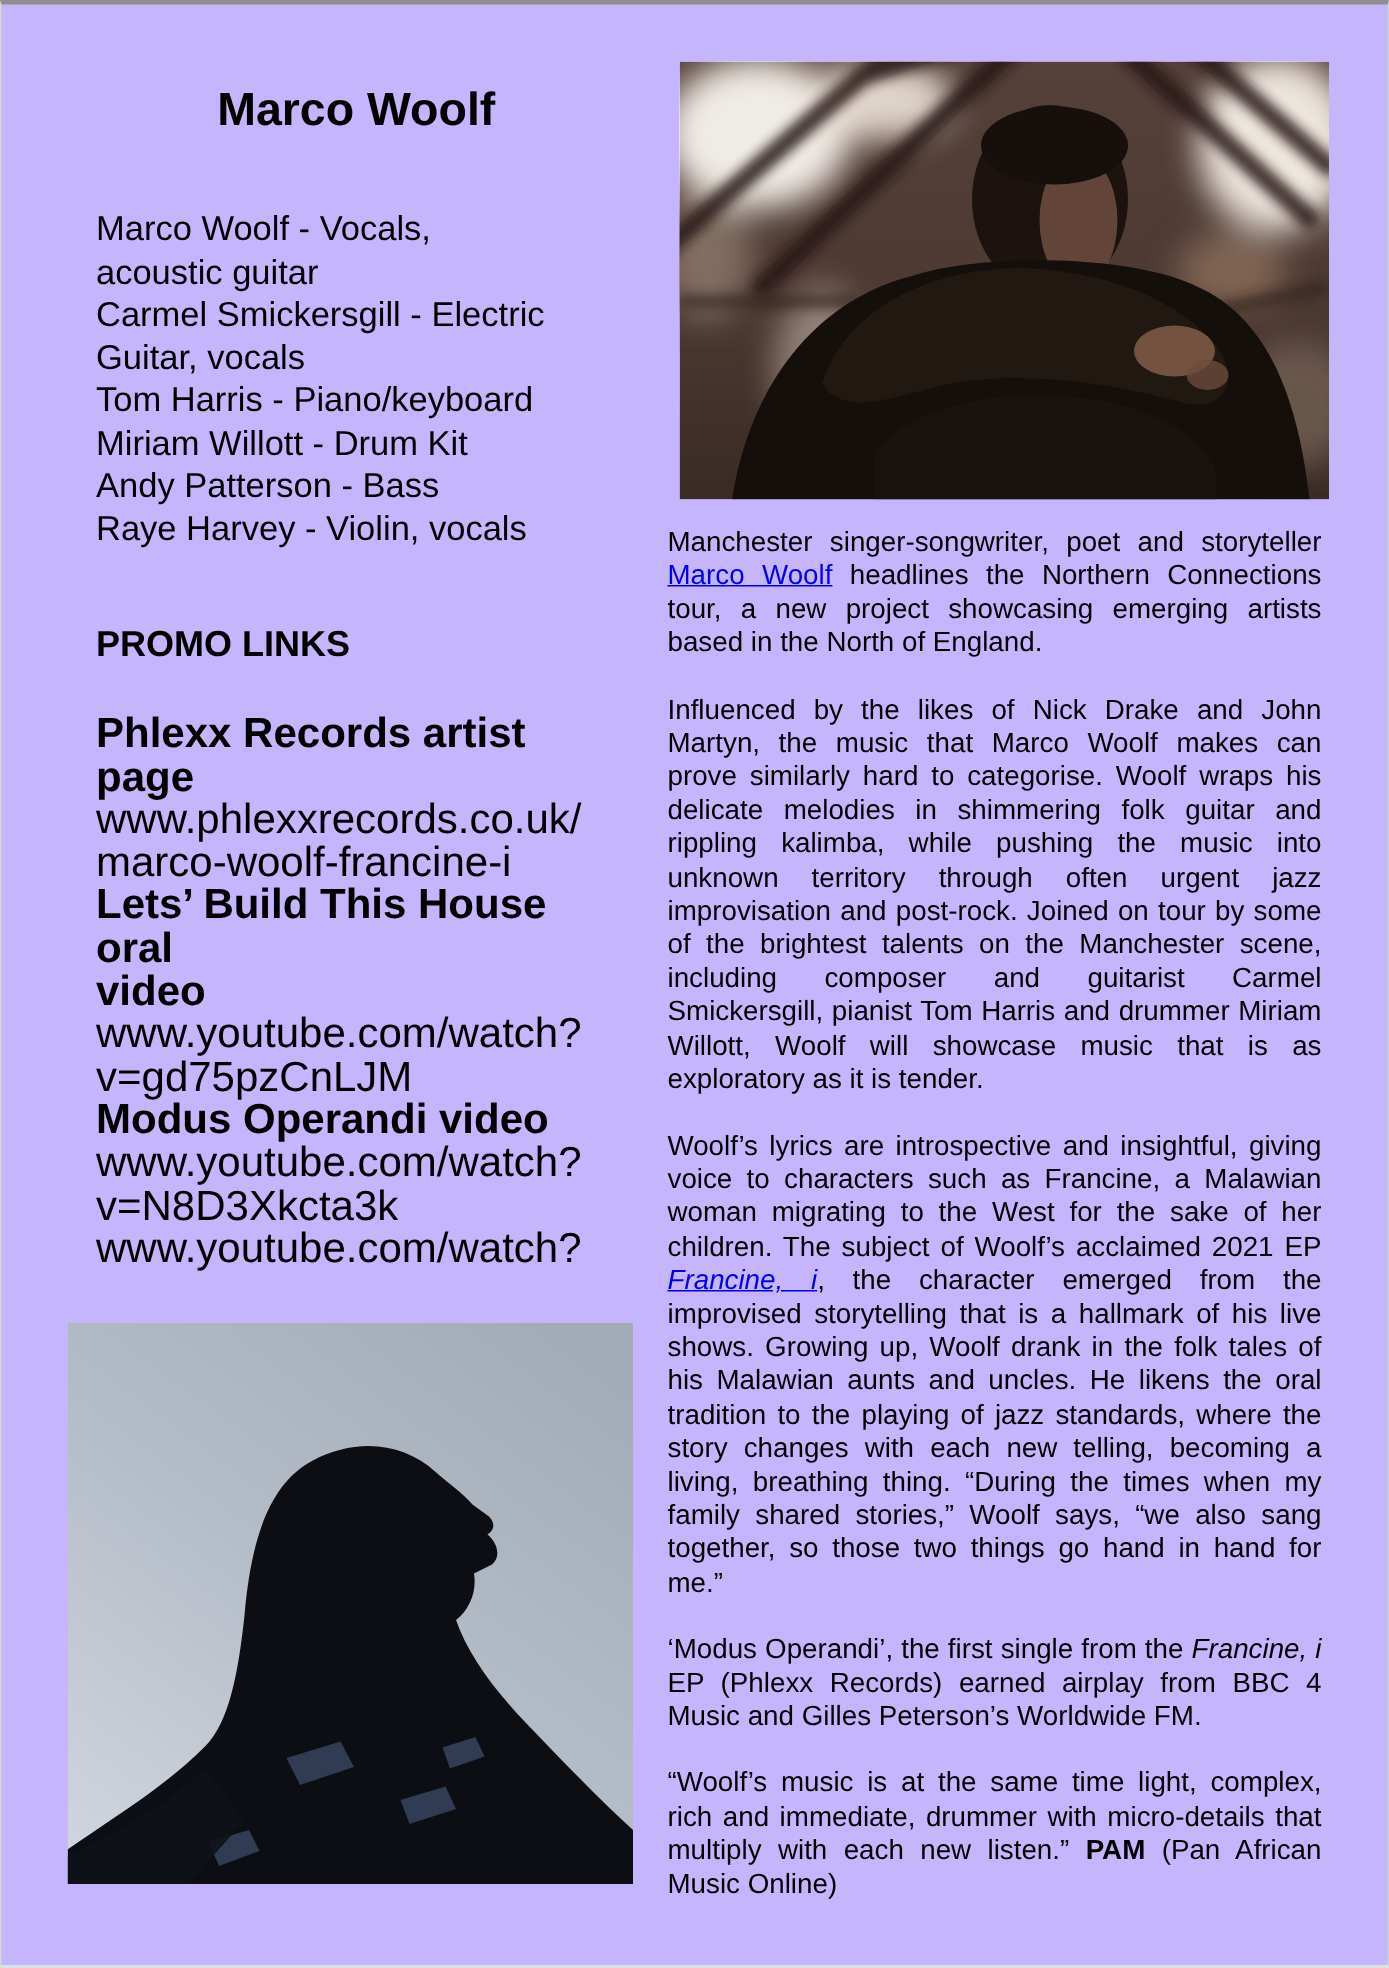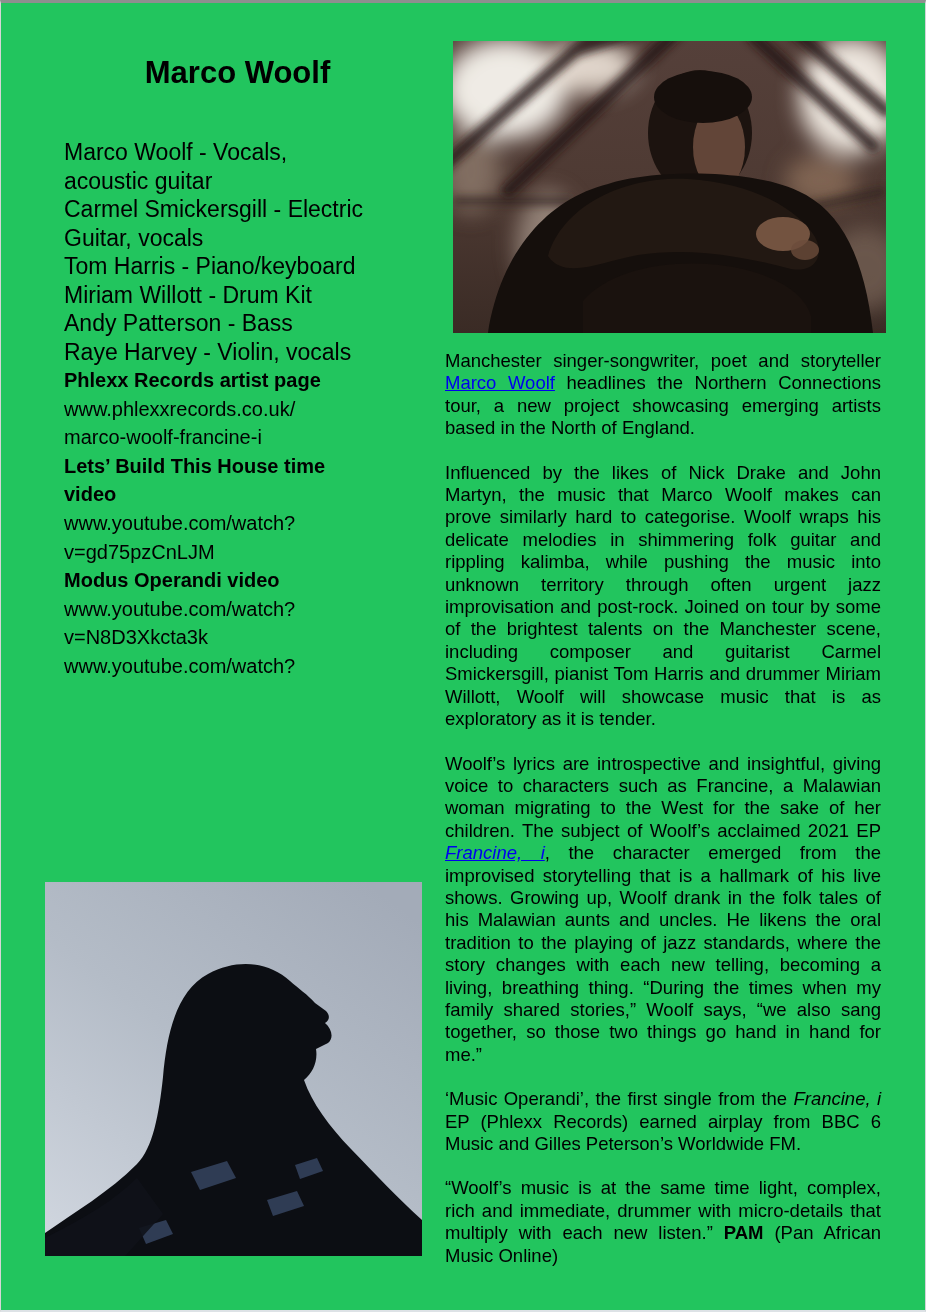--- a/index.html
+++ b/index.html
@@ -1,20 +1,20 @@
 <!DOCTYPE html>
 <html><head>
 <meta charset="utf-8">
 <style>
   html,body{margin:0;padding:0;background:#ffffff;}
   .page{
     position:relative;
     width:926px;height:1312px;
     box-sizing:border-box;
-    background:#22c55e;
+    background:#c4b5fd;
     border-top:3px solid #8f8f8f;
     border-left:1px solid #d6d6d6;
     border-right:1px solid #d0d4d8;
     border-bottom:2px solid #dde2e6;
     font-family:"Liberation Sans","DejaVu Sans",sans-serif;
     color:#000;
     overflow:hidden;
   }
   
   .left-col{position:absolute;left:63px;top:53px;width:347px;}
@@ -22,21 +22,21 @@
     margin:0;font-size:31px;line-height:33px;font-weight:bold;
     text-align:center;letter-spacing:0;
   }
   .lineup{
     margin-top:49px;font-size:23px;line-height:28.5px;
     white-space:pre-line;
   }
   .promo-heading{
     margin:49px 0 0 0;font-size:24px;line-height:29px;font-weight:bold;
   }
-  .promo-list{font-size:20px;line-height:28.6px;}
+  .promo-list{margin-top:31px;font-size:28px;line-height:28.6px;}
   .promo-label{font-weight:bold;white-space:pre-line;}
   .promo-link{
     white-space:pre-line;color:#000;
     cursor:pointer;
   }
   
   .right-col{position:absolute;left:444px;top:38px;width:436px;}
   .photo-top{width:433px;height:292px;margin-left:8px;overflow:hidden;}
   .bio{margin-top:17px;font-size:18.5px;line-height:22.4px;text-align:justify;}
   .bio p{margin:0 0 22px 0;}
@@ -57,25 +57,26 @@
   <div class="left-col">
     <h1 class="doc-title">Marco Woolf</h1>
     <div class="lineup">Marco Woolf - Vocals,
 acoustic guitar
 Carmel Smickersgill - Electric
 Guitar, vocals
 Tom Harris - Piano/keyboard
 Miriam Willott - Drum Kit
 Andy Patterson - Bass
 Raye Harvey - Violin, vocals</div>
+    <h2 class="promo-heading">PROMO LINKS</h2>
     <div class="promo-list">
         <div class="promo-label">Phlexx Records artist page</div>
         <div class="promo-link">www.phlexxrecords.co.uk/
 marco-woolf-francine-i</div>
-        <div class="promo-label">Lets’ Build This House time
+        <div class="promo-label">Lets’ Build This House oral
 video</div>
         <div class="promo-link">www.youtube.com/watch?
 v=gd75pzCnLJM</div>
         <div class="promo-label">Modus Operandi video</div>
         <div class="promo-link">www.youtube.com/watch?
 v=N8D3Xkcta3k</div>
         <div class="promo-link">www.youtube.com/watch?</div>
       </div>
   </div>
 
@@ -125,21 +126,21 @@
           <path d="M 130 260 C 160 225 230 215 290 228 C 330 238 352 255 358 275 L 358 292 L 130 292 Z" fill="#1a120e"></path>
           <ellipse cx="330" cy="193" rx="27" ry="17" fill="#7c5a46" opacity="0.9"></ellipse>
           <ellipse cx="352" cy="209" rx="14" ry="10" fill="#6b4c3b" opacity="0.8"></ellipse>
         </g>
       </svg>
     </div>
     <div class="bio">
         <p><span class="seg-plain">Manchester singer-songwriter, poet and storyteller </span><span class="seg-link">Marco Woolf</span><span class="seg-plain"> headlines the Northern Connections tour, a new project showcasing emerging artists based in the North of England.</span></p>
         <p><span class="seg-plain">Influenced by the likes of Nick Drake and John Martyn, the music that Marco Woolf makes can prove similarly hard to categorise. Woolf wraps his delicate melodies in shimmering folk guitar and rippling kalimba, while pushing the music into unknown territory through often urgent jazz improvisation and post-rock. Joined on tour by some of the brightest talents on the Manchester scene, including composer and guitarist Carmel Smickersgill, pianist Tom Harris and drummer Miriam Willott, Woolf will showcase music that is as exploratory as it is tender.</span></p>
         <p><span class="seg-plain">Woolf’s lyrics are introspective and insightful, giving voice to characters such as Francine, a Malawian woman migrating to the West for the sake of her children. The subject of Woolf’s acclaimed 2021 EP </span><span class="seg-link_italic">Francine, i</span><span class="seg-plain">, the character emerged from the improvised storytelling that is a hallmark of his live shows. Growing up, Woolf drank in the folk tales of his Malawian aunts and uncles. He likens the oral tradition to the playing of jazz standards, where the story changes with each new telling, becoming a living, breathing thing. “During the times when my family shared stories,” Woolf says, “we also sang together, so those two things go hand in hand for me.”</span></p>
-        <p><span class="seg-plain">‘Music Operandi’, the first single from the </span><span class="seg-italic">Francine, i</span><span class="seg-plain"> EP (Phlexx Records) earned airplay from BBC 6 Music and Gilles Peterson’s Worldwide FM.</span></p>
+        <p><span class="seg-plain">‘Modus Operandi’, the first single from the </span><span class="seg-italic">Francine, i</span><span class="seg-plain"> EP (Phlexx Records) earned airplay from BBC 4 Music and Gilles Peterson’s Worldwide FM.</span></p>
         <p><span class="seg-plain">“Woolf’s music is at the same time light, complex, rich and immediate, drummer with micro-details that multiply with each new listen.” </span><span class="seg-bold">PAM</span><span class="seg-plain"> (Pan African Music Online)</span></p>
       </div>
   </div>
 
   <div class="photo-bottom">
     <svg viewBox="0 0 377 374" width="377" height="374" preserveAspectRatio="none">
       <defs>
         <linearGradient id="sky" x1="0.85" y1="0" x2="0.1" y2="1">
           <stop offset="0" stop-color="#a3abb8"></stop>
           <stop offset="0.5" stop-color="#b4bcc7"></stop>

